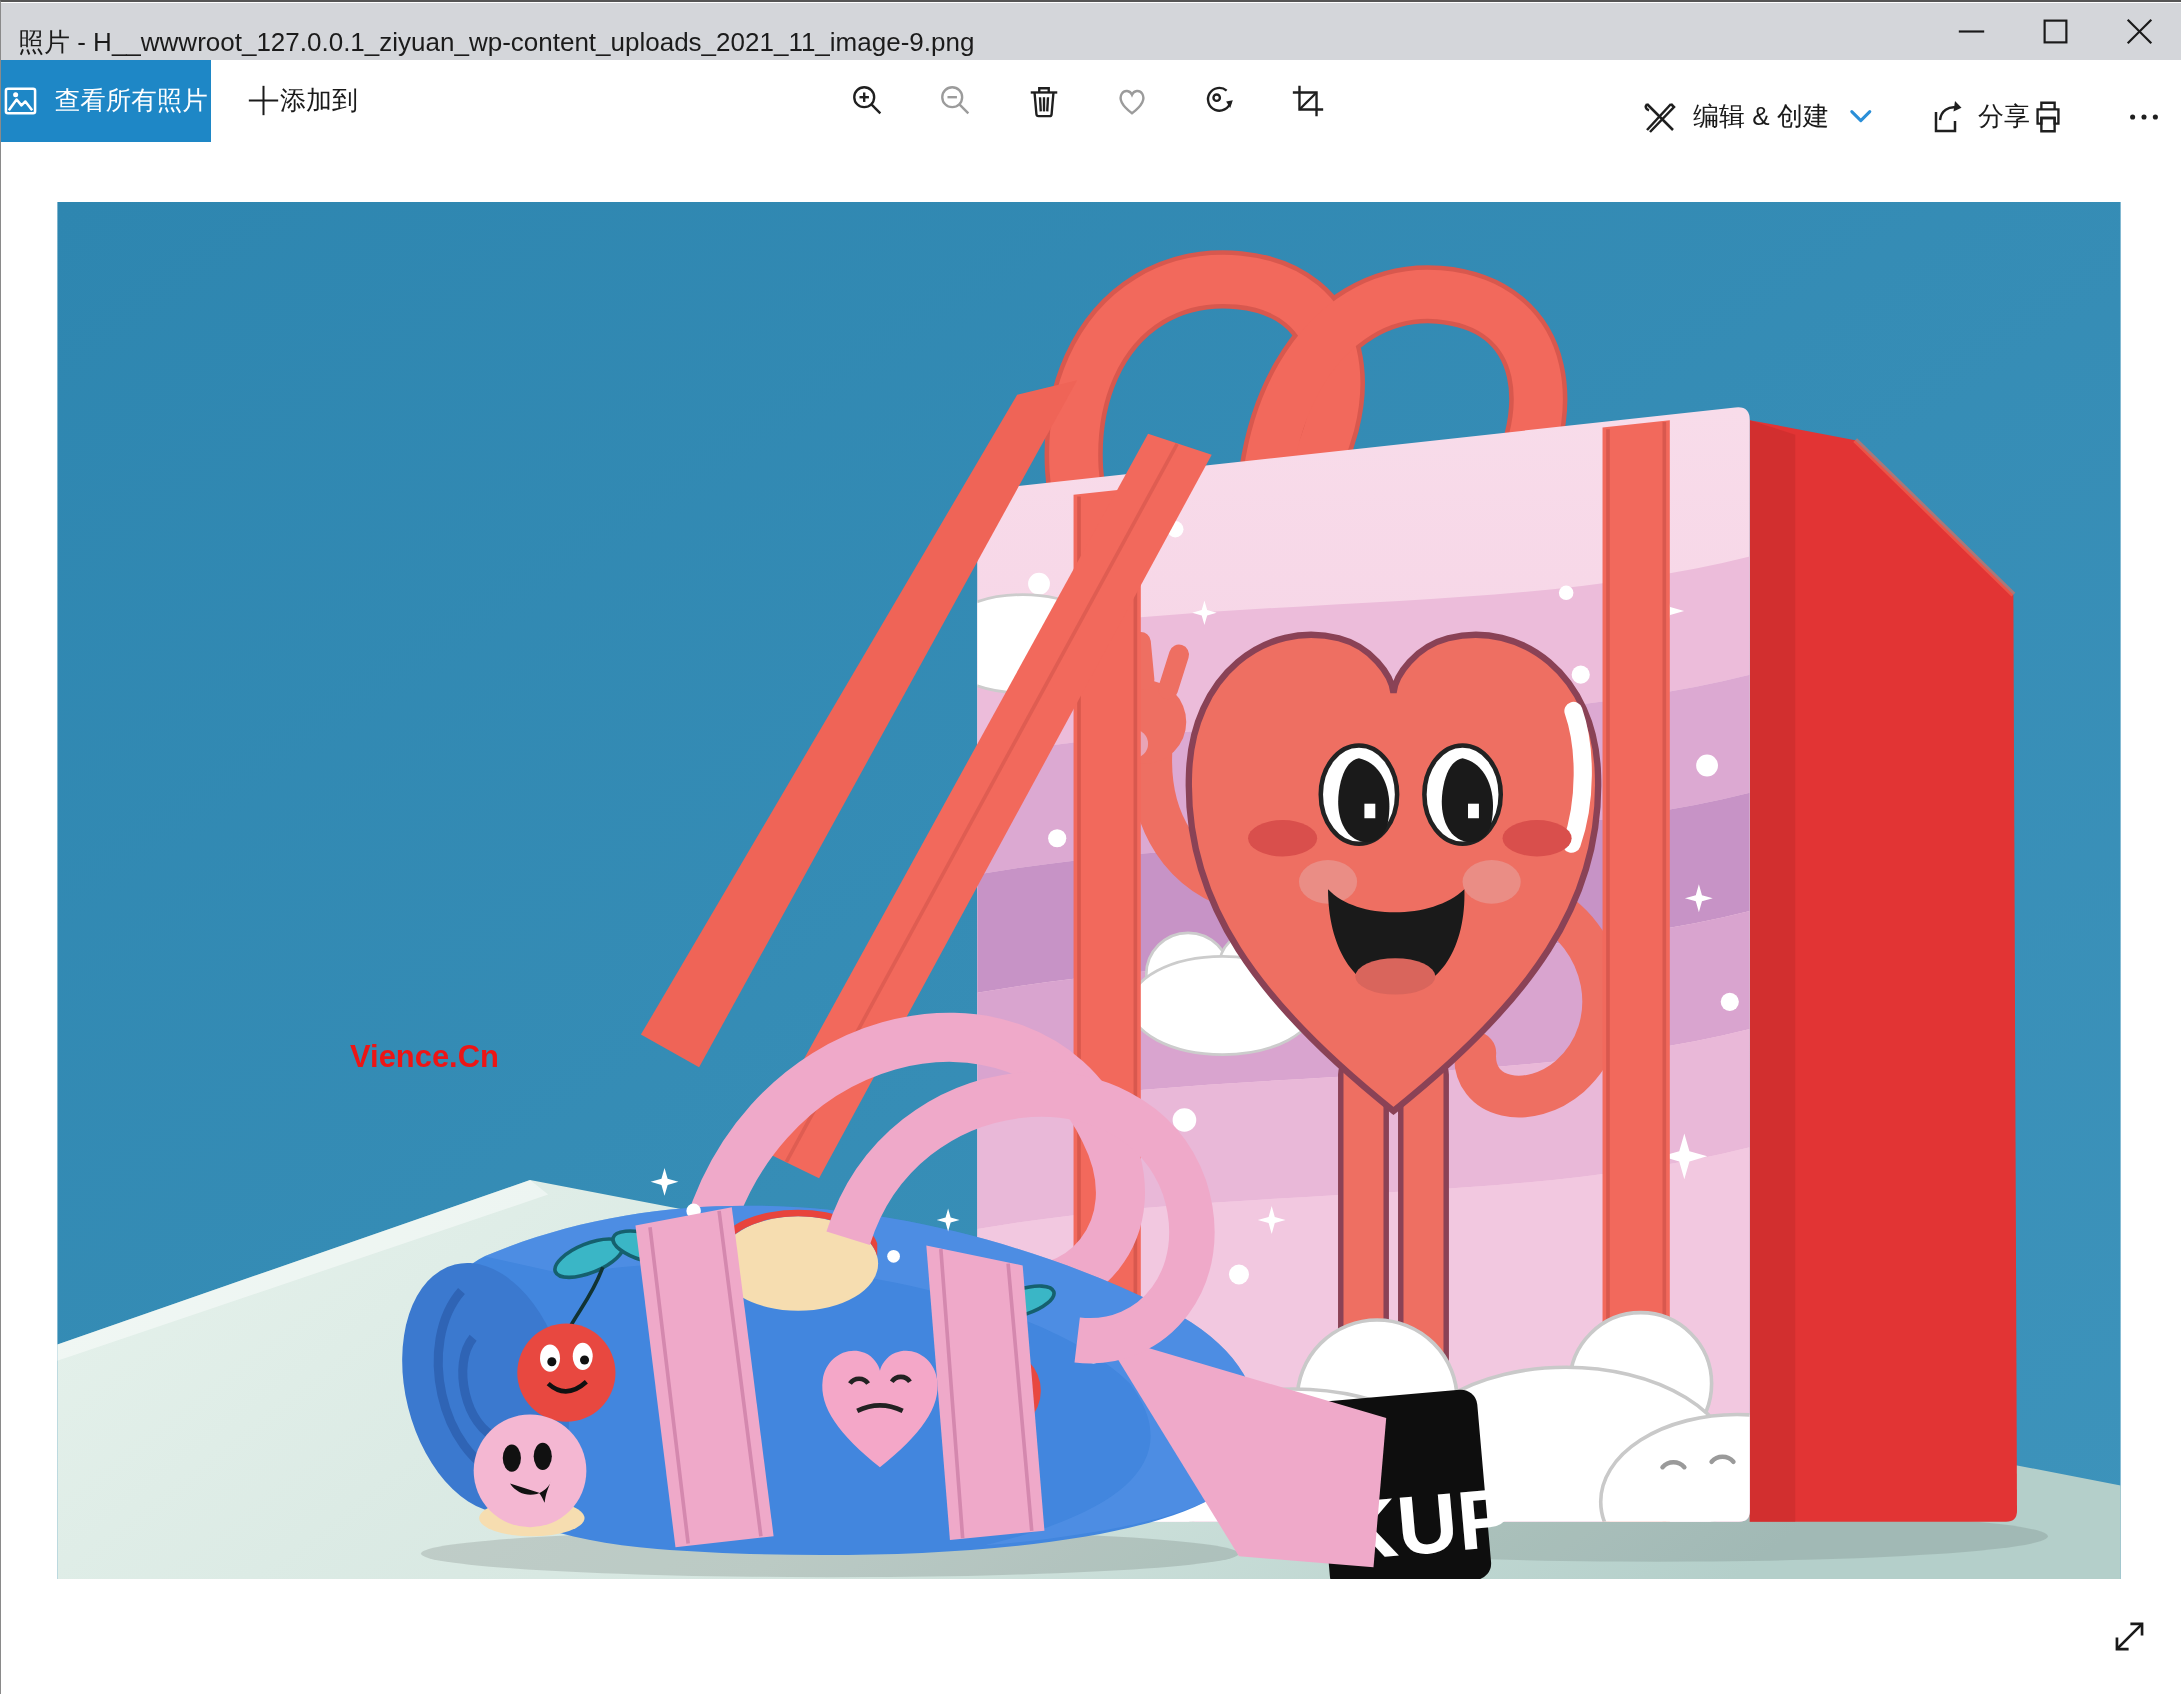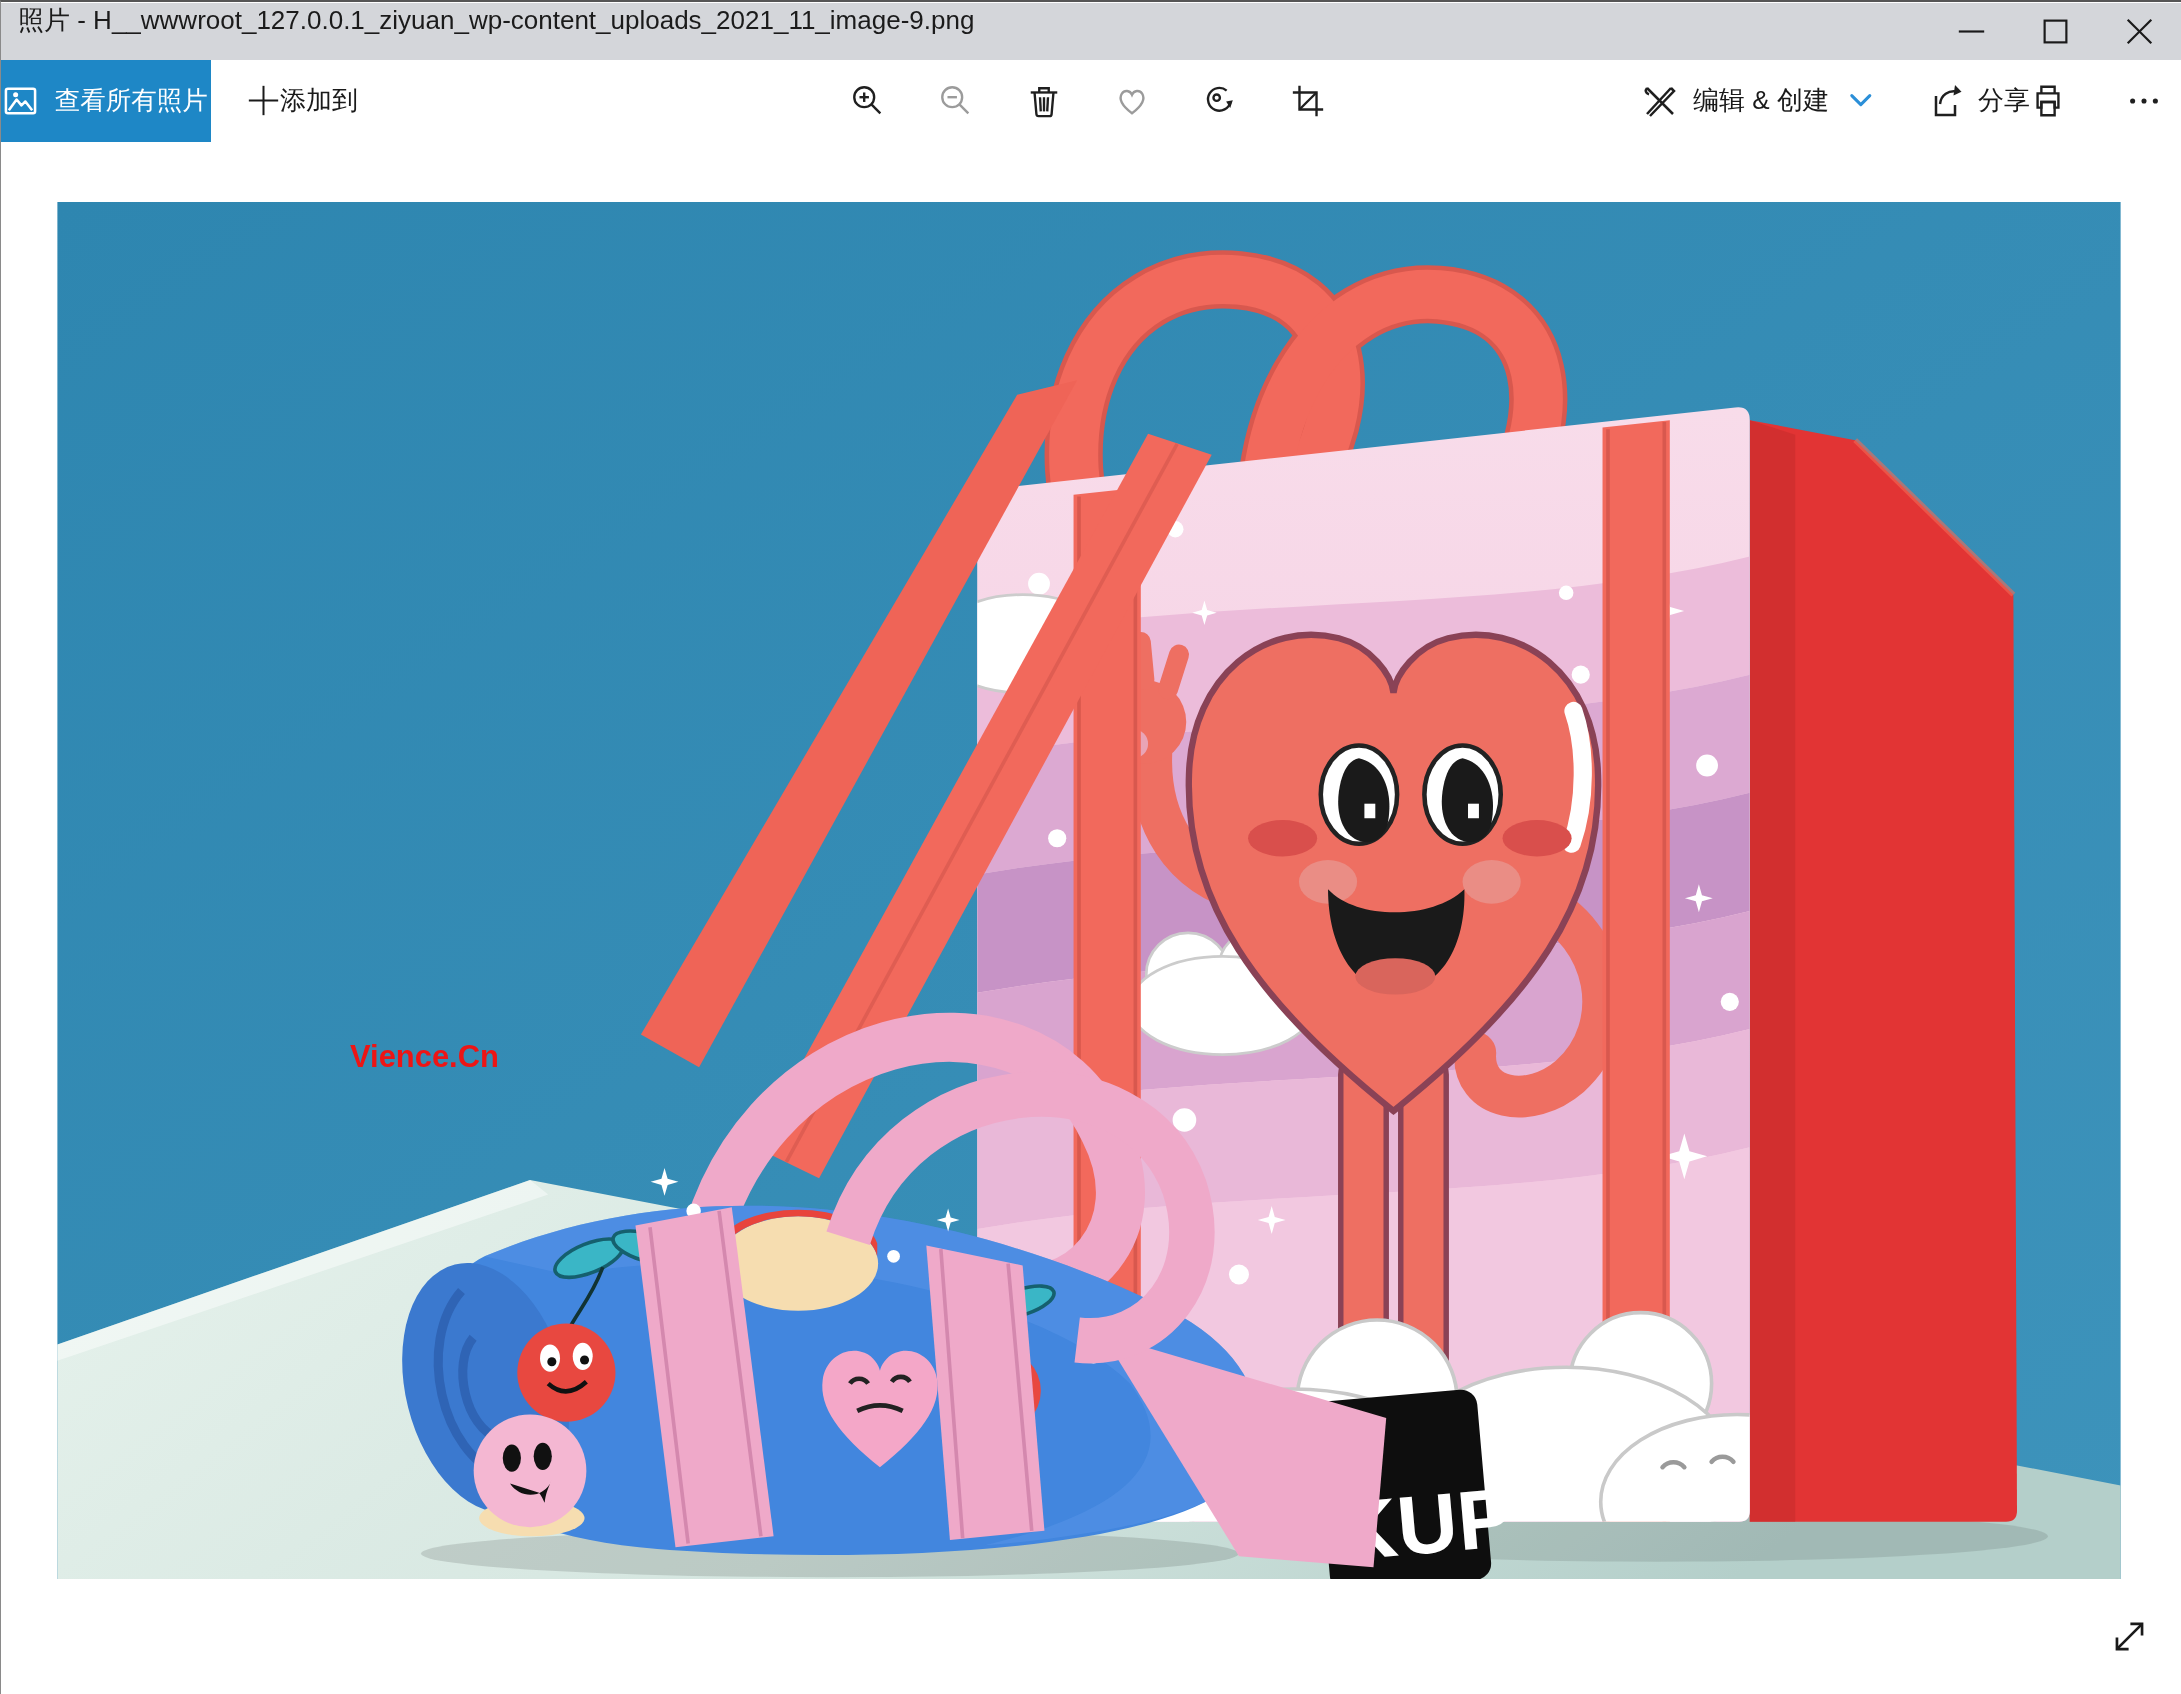--- a/index.html
+++ b/index.html
@@ -5,35 +5,35 @@
   html,body{margin:0;padding:0;}
   body{
     width:2182px;height:1695px;position:relative;overflow:hidden;
     background:#ffffff;font-family:"Liberation Sans","DejaVu Sans",sans-serif;
     -webkit-font-smoothing:antialiased;
   }
   
   .window-border{position:absolute;inset:0;pointer-events:none;
     border-top:2.7px solid #565656;border-left:0.9px solid #8a8a8a;
     border-right:0.9px solid #8a8a8a;border-bottom:0.9px solid #8a8a8a;z-index:50;}
-  .titlebar{height:57px;margin-top:2.7px;background:#d4d6da;display:flex;align-items:flex-start;position:relative;}
+  .titlebar{height:57px;margin-top:2.7px;background:#d4d6da;display:flex;align-items:flex-end;position:relative;}
   .titlebar-title{font-size:26px;color:#1b1b1b;padding-left:18px;white-space:nowrap;}
   .win-controls{position:absolute;right:0.9px;top:0;height:100%;display:flex;}
   .win-btn{width:84px;height:100%;display:flex;align-items:center;justify-content:center;
     background:transparent;border:none;padding:0;cursor:pointer;}
   .win-btn svg{stroke:#1a1a1a;stroke-width:2.4;fill:none;}
   
   .toolbar{height:82px;background:#ffffff;position:relative;display:flex;align-items:stretch;}
   .btn{background:transparent;border:none;padding:0;cursor:pointer;font-family:inherit;text-align:center;}
   .btn-view-all{width:211px;background:#1e87c6;color:#fff;display:flex;align-items:center;
     justify-content:center;gap:16.4px;font-size:25.5px;}
   .btn-add-to{margin-left:36px;display:flex;align-items:center;font-size:26px;color:#1a1a1a;}
   .center-tools{position:absolute;left:850px;top:0;height:82px;display:flex;align-items:center;gap:52px;}
   .tool-btn{width:36px;height:55px;display:flex;align-items:center;justify-content:center;}
-  .right-tools{position:absolute;right:0;top:0;height:82px;display:flex;align-items:center;padding-right:20px;}
+  .right-tools{position:absolute;right:0;top:16px;height:82px;display:flex;align-items:center;padding-right:20px;}
   .labeled-btn{display:flex;align-items:center;gap:14.5px;font-size:26px;color:#1a1a1a;}
   .icon-dark{stroke:#1f1f1f;fill:none;stroke-width:2.5;}
   .icon-gray{stroke:#9b9b9b;fill:none;stroke-width:2.5;}
   .chev{margin-left:5.5px;}
   .gap-a{margin-right:53px;}
   .gap-b{}
   .gap-c{margin-right:60px;}
   
   .canvas{position:relative;height:1553px;background:#fff;}
   .photo-frame{position:absolute;left:57px;top:60px;width:2064px;height:1377px;}

